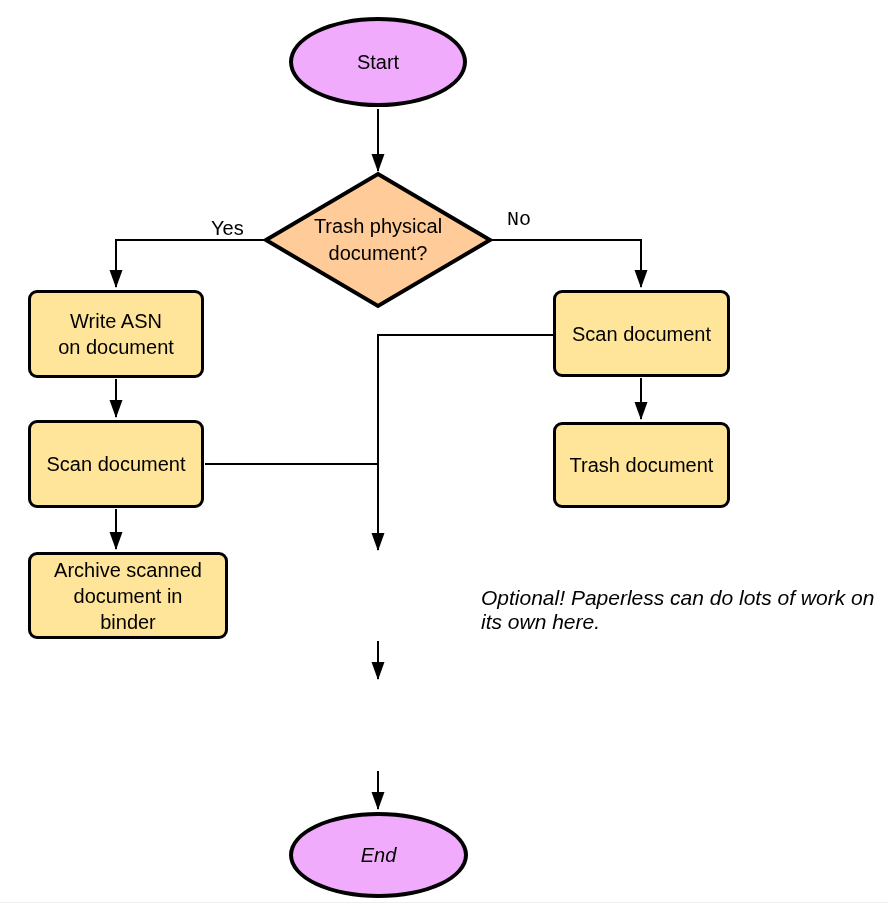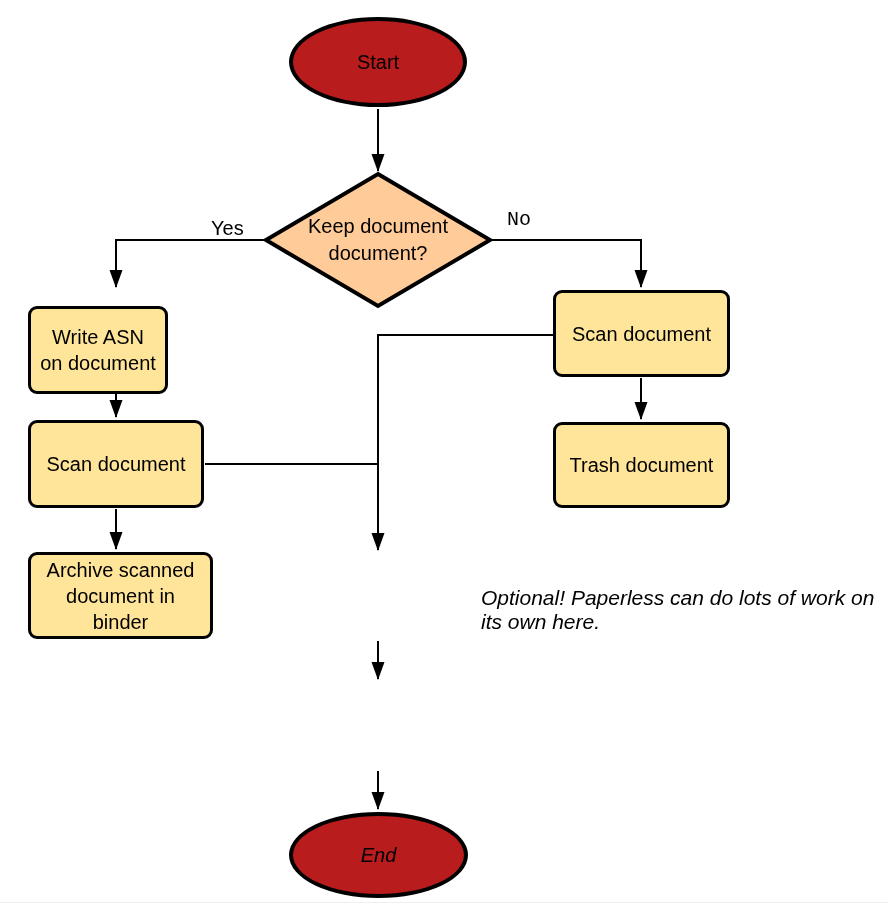--- a/index.html
+++ b/index.html
@@ -28,21 +28,21 @@
     line-height: 26px;
     white-space: pre-line;
     z-index: 2;
   }
   .process {
     background: #ffe599;
     border: 3px solid #000;
     border-radius: 9px;
   }
   .terminator {
-    background: #b91c1c;
+    background: #f0abfc;
     border: 4px solid #000;
     border-radius: 50%;
   }
   .decision-label {
     position: absolute;
     left: 278px; top: 213px;
     width: 200px;
     text-align: center;
     font-size: 20px;
     line-height: 27px;
@@ -68,23 +68,23 @@
     z-index: 2;
   }
   .bottom-divider {
     position: absolute;
     left: 0; top: 902px;
     width: 888px; height: 1px;
     background: #edf0f2;
   }
   
   .n-start      { left: 289px; top: 17px;  width: 178px; height: 90px; }
-  .n-write-asn  { left: 28px;  top: 306px; width: 140px; height: 88px; }
+  .n-write-asn  { left: 28px;  top: 290px; width: 176px; height: 88px; }
   .n-scan-left  { left: 28px;  top: 420px; width: 176px; height: 88px; }
-  .n-archive    { left: 28px;  top: 552px; width: 185px; height: 87px; }
+  .n-archive    { left: 28px;  top: 552px; width: 200px; height: 87px; }
   .n-scan-right { left: 553px; top: 290px; width: 177px; height: 87px; }
   .n-trash      { left: 553px; top: 422px; width: 177px; height: 86px; }
   .n-perform    { left: 290px; top: 553px; width: 177px; height: 87px; }
   .n-remove     { left: 290px; top: 682px; width: 177px; height: 88px; }
   .n-end        { left: 289px; top: 812px; width: 179px; height: 86px; font-style: italic; }
 </style>
 </head>
 <body>
 
 <div class="canvas">
@@ -107,21 +107,21 @@
     <path d="M378,641 L378,679" fill="none" stroke="#000" stroke-width="2" marker-end="url(#arw)"></path>
     <path d="M378,771 L378,809" fill="none" stroke="#000" stroke-width="2" marker-end="url(#arw)"></path>
 
     <polygon points="378,174 490,240 378,306 266,240" fill="#ffcc99" stroke="#000" stroke-width="4"></polygon>
   </svg>
 
   <div class="node terminator n-start">
     <span>Start</span>
   </div>
 
-  <div class="decision-label">Keep document
+  <div class="decision-label">Trash physical
 document?</div>
 
   <div class="edge-label edge-label-yes">Yes</div>
   <div class="edge-label edge-label-no">No</div>
 
   <div class="node process n-write-asn">
     <span>Write ASN
 on document</span>
   </div>
 

